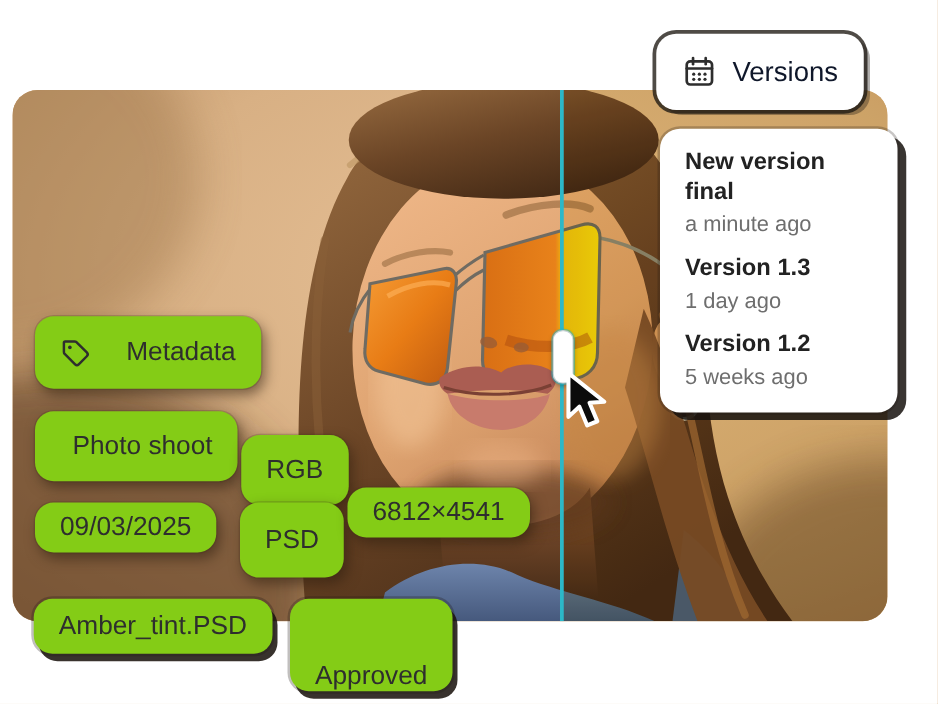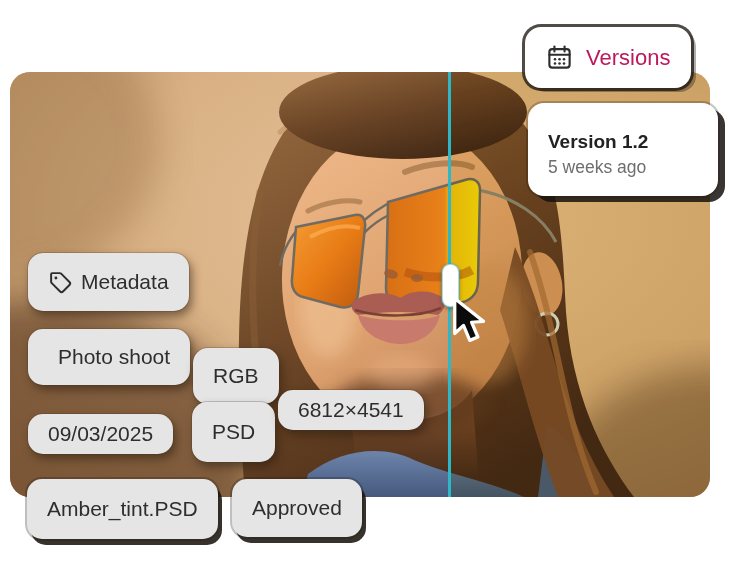--- a/index.html
+++ b/index.html
@@ -25,44 +25,44 @@
   }
   .slider-handle{
     position:absolute;left:432px;top:192px;width:15px;height:41px;
     background:#ffffff;border-radius:8px;
     border:1px solid rgba(20,70,80,0.25);
     box-shadow:0 0 0 1px rgba(44,184,200,0.55), 0 2px 4px rgba(0,0,0,0.35);
   }
   .cursor-arrow{position:absolute;left:441px;top:224px;}
   
   .pill{
-    position:absolute;display:inline-flex;align-items:center;gap:8px;
-    height:56px;padding:0 20px;background:#e5e5e5;border-radius:15px;
+    position:absolute;display:inline-flex;align-items:center;gap:28px;
+    height:56px;padding:0 20px;background:#84cc16;border-radius:15px;
     font-size:21px;color:#2e2e2e;white-space:nowrap;
     box-shadow:0 0 0 1px rgba(70,50,30,0.22), 3px 5px 10px rgba(45,30,15,0.55);
     z-index:5;
   }
   .pill.outer{
     box-shadow:0 0 0 2px rgba(32,26,20,0.28), 4px 6px 0 0 rgba(28,22,16,0.88);
   }
   .pill svg{flex:0 0 auto;}
   
   .p-metadata {left:28px; top:253px; height:58px;}
   .p-tag      {left:28px; top:329px;padding-left:30px;}
   .p-rgb      {left:193px;top:348px;}
-  .p-date     {left:28px; top:402px; height:40px;margin-top:12px;}
+  .p-date     {left:28px; top:402px; height:40px;}
   .p-format   {left:192px;top:402px; height:60px;}
   .p-dims     {left:278px;top:390px; height:40px;}
-  .p-file     {left:27px; top:479px; height:60px;}
-  .p-status   {left:232px;top:479px; height:58px;}
+  .p-file     {left:27px; top:479px; height:44px;}
+  .p-status   {left:232px;top:479px; height:74px;align-items:flex-end;}
   
   .versions-button{
     position:absolute;left:525px;top:27px;height:61px;z-index:6;
     display:inline-flex;align-items:center;gap:13px;padding:0 21px;
-    background:#ffffff;border-radius:16px;font-size:22px;color:#be185d;
+    background:#ffffff;border-radius:16px;font-size:22px;color:#0f172a;
     box-shadow:0 0 0 3px rgba(30,24,18,0.78), 5px 4px 0 rgba(30,24,18,0.35);
   }
   .versions-panel{
     position:absolute;left:528px;top:103px;width:190px;z-index:6;
     background:#ffffff;border-radius:16px;padding:15px 20px 13px 20px;
     box-sizing:border-box;
     box-shadow:0 0 0 2px rgba(30,24,18,0.25), 7px 6px 0 rgba(22,18,14,0.85);
   }
   .version-item{margin-bottom:12px;cursor:pointer;}
   .version-item:last-child{margin-bottom:4px;}
@@ -228,18 +228,24 @@
       <circle cx="8" cy="17.3" r="1.15"></circle>
         <circle cx="12" cy="17.3" r="1.15"></circle>
         <circle cx="16" cy="17.3" r="1.15"></circle>
     </g>
   </svg>
   <span>Versions</span>
 </div>
 
 <div class="versions-panel">
   <div class="version-item">
+    <div class="version-name">New version final</div>
+    <div class="version-time">a minute ago</div>
+  </div>
+  <div class="version-item">
+    <div class="version-name">Version 1.3</div>
+    <div class="version-time">1 day ago</div>
   </div>
   <div class="version-item">
     <div class="version-name">Version 1.2</div>
     <div class="version-time">5 weeks ago</div>
   </div>
 </div>
 
 </body></html>

